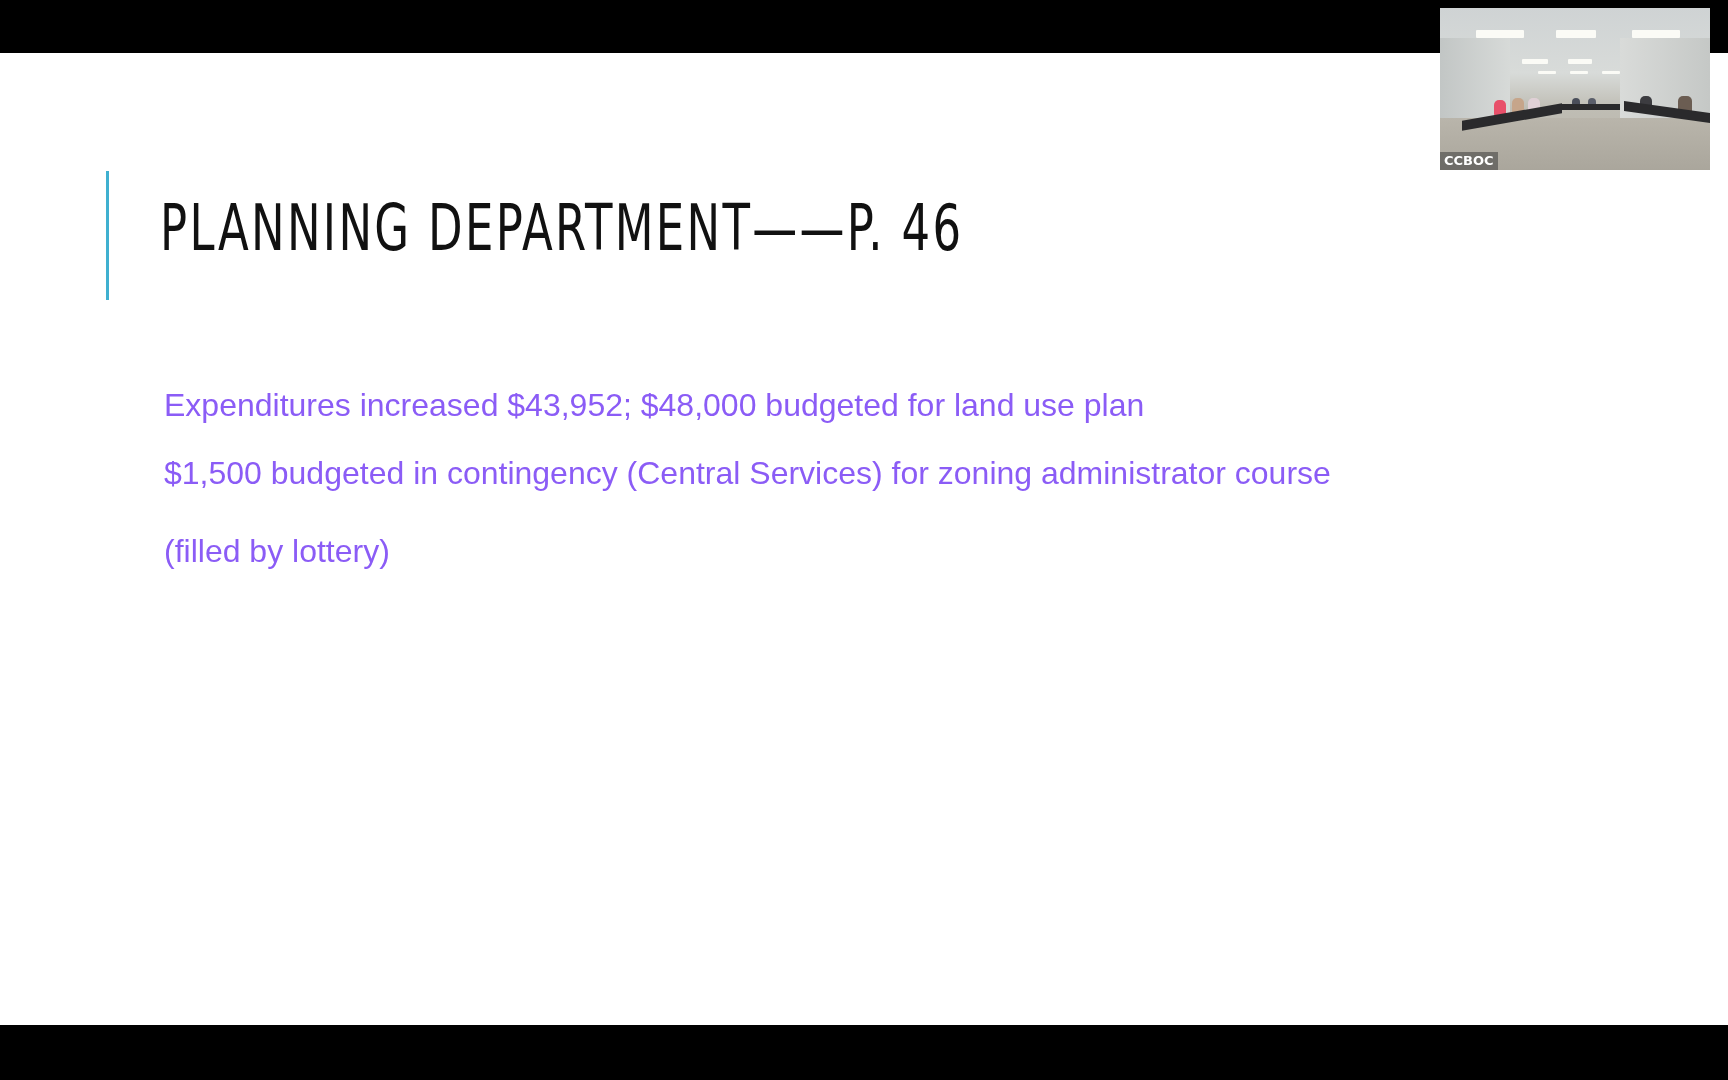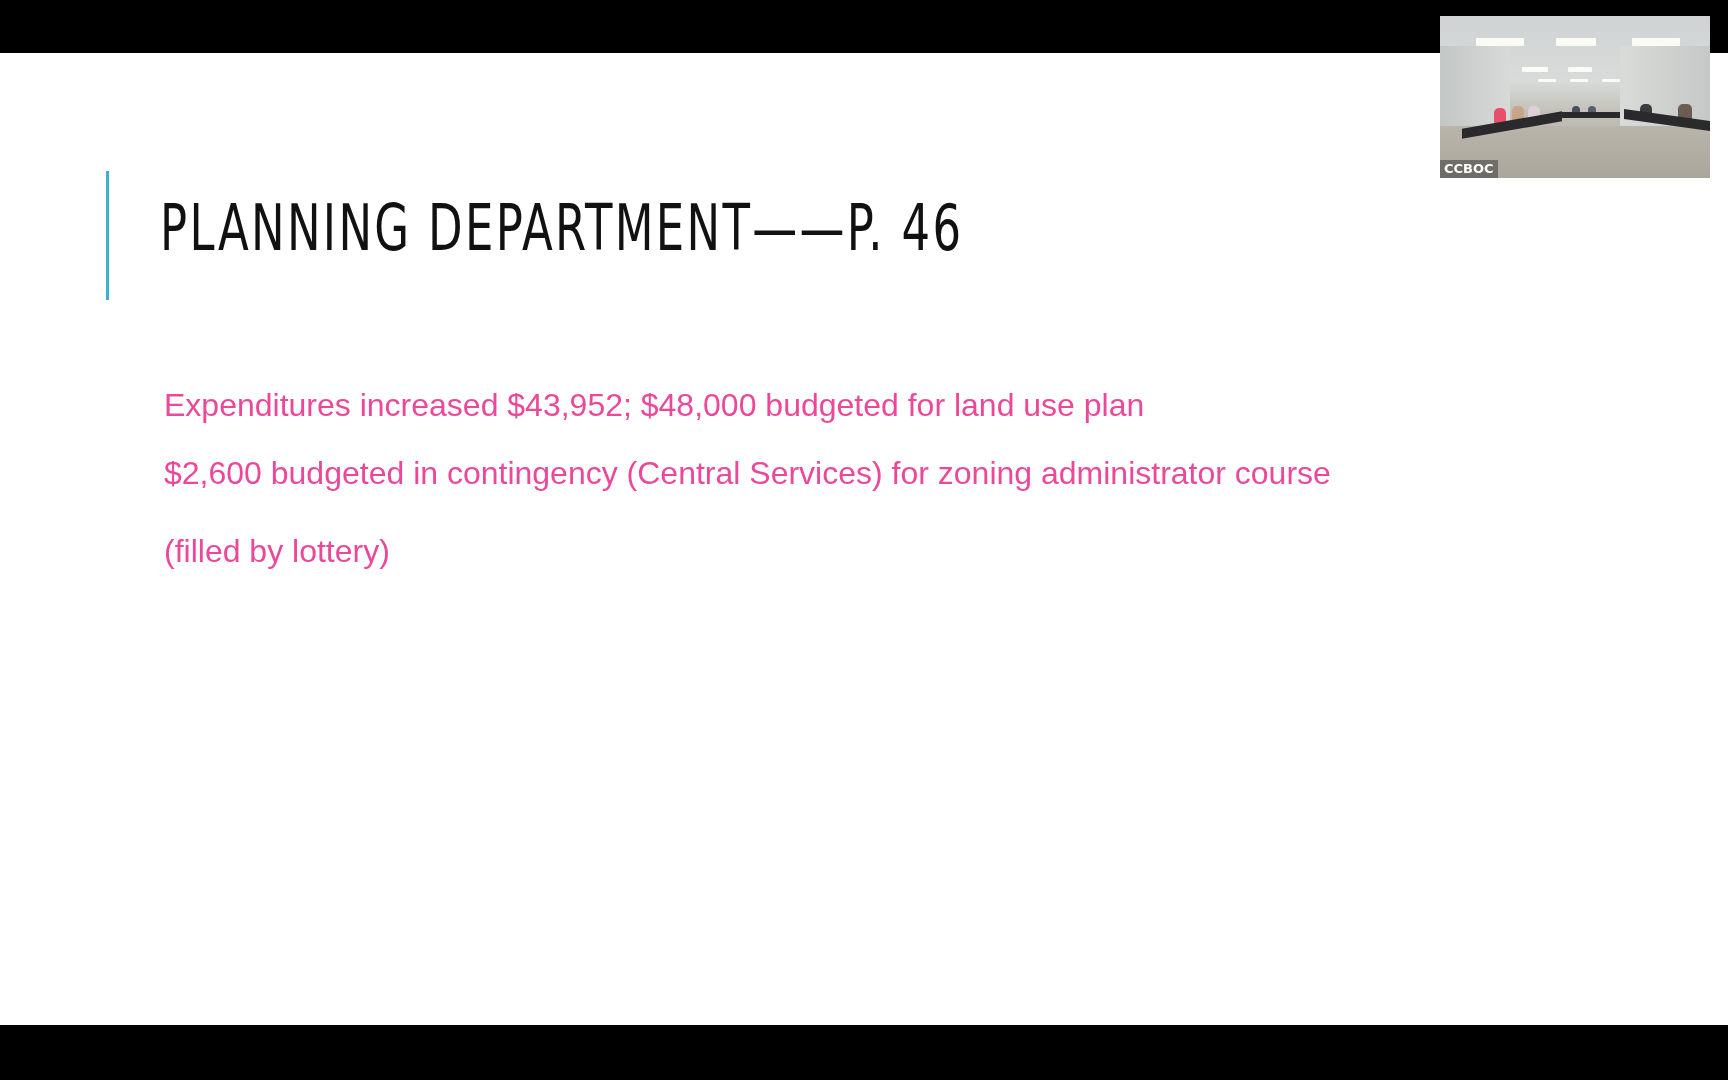--- a/index.html
+++ b/index.html
@@ -2,25 +2,25 @@
 <html><head>
 <meta charset="utf-8">
 <style>
   html, body { margin:0; padding:0; }
   body { width:1728px; height:1080px; position:relative; overflow:hidden; background:#ffffff; font-family:"DejaVu Sans", sans-serif; }
   .bar-top { position:absolute; left:0; top:0; width:1728px; height:53px; background:#000; }
   .bar-bottom { position:absolute; left:0; top:1025px; width:1728px; height:55px; background:#000; }
   .slide { position:absolute; left:0; top:53px; width:1728px; height:972px; background:#fff; }
   .accent { position:absolute; left:106px; top:171px; width:3px; height:129px; background:#3fb0d0; }
   .title { position:absolute; left:160px; top:196px; font-family:"DejaVu Sans Condensed","DejaVu Sans", sans-serif; font-stretch:condensed; font-size:64px; letter-spacing:3px; color:#111; white-space:nowrap; transform:scaleX(0.78); transform-origin:left top; line-height:1; }
-  .body-text { position:absolute; left:164px; color:#ec4899; font-family:"Liberation Sans", sans-serif; font-size:32px; line-height:42px; white-space:nowrap; }
+  .body-text { position:absolute; left:164px; color:#8b5cf6; font-family:"Liberation Sans", sans-serif; font-size:32px; line-height:42px; white-space:nowrap; }
   .b1 { top:384px; }
   .b2 { top:452px; }
   .b2b { top:494px;margin-top:36px; }
-  .webcam { position:absolute; left:1440px; top:16px; width:270px; height:162px; overflow:hidden;
+  .webcam { position:absolute; left:1440px; top:8px; width:270px; height:162px; overflow:hidden;
     background: linear-gradient(180deg, #cfd3d4 0%, #d8dbd9 40%, #bfbdb4 62%, #b8b4aa 100%); }
   .cam-wall-l { position:absolute; left:0; top:30px; width:70px; height:90px; background:linear-gradient(90deg,#c2c6c5,#d7dad8); }
   .cam-wall-r { position:absolute; right:0; top:30px; width:90px; height:90px; background:linear-gradient(270deg,#c5c8c6,#d9dbd9); }
   .cam-light { position:absolute; height:8px; background:#fbfbf6; border-radius:1px; }
   .cam-table { position:absolute; height:10px; background:#2a2a2c; }
   .cam-person { position:absolute; width:12px; height:16px; border-radius:5px 5px 2px 2px; }
   .cam-floor { position:absolute; left:0; top:110px; width:288px; height:52px; background:linear-gradient(180deg,#b9b5ab,#aaa69c); }
   .cam-label { position:absolute; left:0; bottom:0; padding:1px 4px 2px 4px; background:rgba(60,60,60,0.55); color:#fff; font-family:"DejaVu Sans", sans-serif; font-size:13px; font-weight:bold; }
 </style>
 </head>
@@ -28,21 +28,21 @@
 
 <div class="bar-top"></div>
 
 <div class="slide"></div>
 
 <div class="accent"></div>
 
 <div class="title">PLANNING DEPARTMENT——P. 46</div>
 
 <div class="body-text b1">Expenditures increased $43,952; $48,000 budgeted for land use plan</div>
-<div class="body-text b2">$2,600 budgeted in contingency (Central Services) for zoning administrator course</div>
+<div class="body-text b2">$1,500 budgeted in contingency (Central Services) for zoning administrator course</div>
 <div class="body-text b2b">(filled by lottery)</div>
 
 <div class="webcam">
   <div class="cam-wall-l"></div>
   <div class="cam-wall-r"></div>
   <div class="cam-light" style="left:36px;top:22px;width:48px;"></div>
   <div class="cam-light" style="left:116px;top:22px;width:40px;"></div>
   <div class="cam-light" style="left:192px;top:22px;width:48px;"></div>
   <div class="cam-light" style="left:82px;top:51px;width:26px;height:5px;"></div>
   <div class="cam-light" style="left:128px;top:51px;width:24px;height:5px;"></div>

